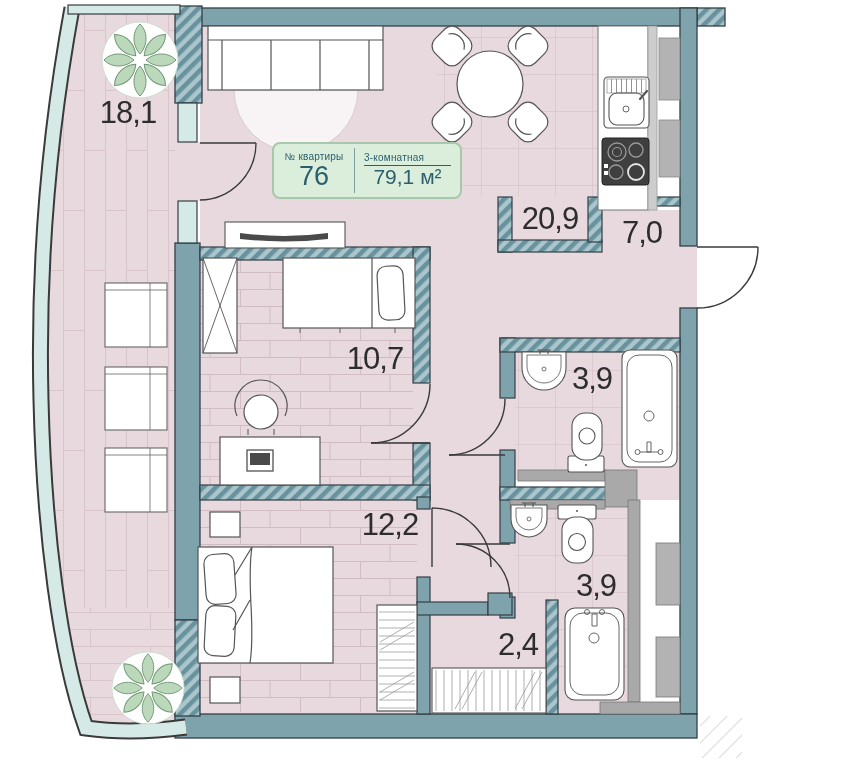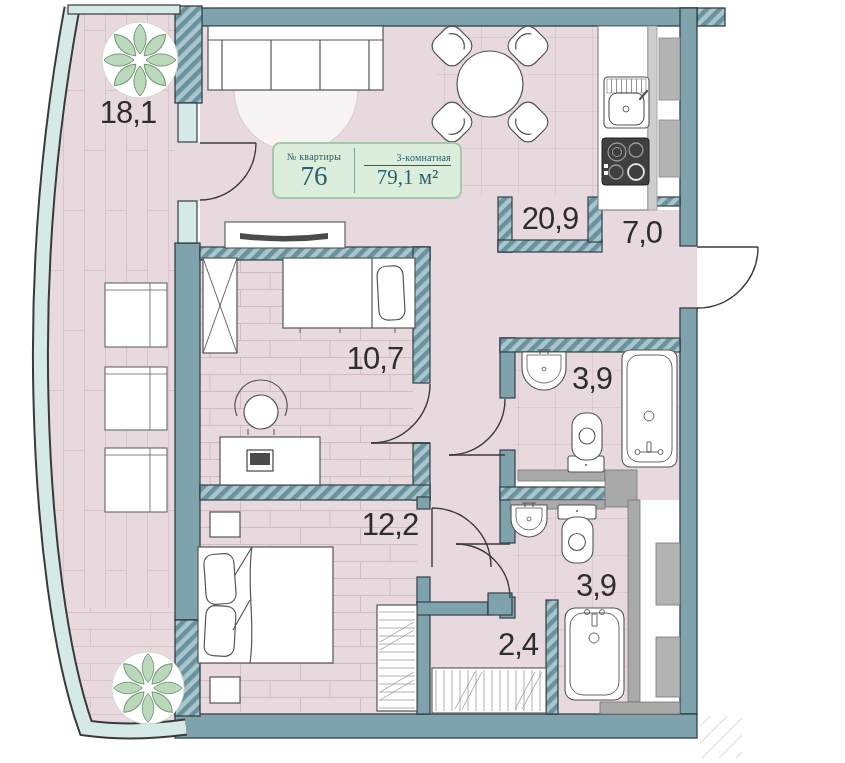--- a/index.html
+++ b/index.html
@@ -4,27 +4,27 @@
 <style>
   html,body{margin:0;padding:0;background:#fff;}
   .canvas{position:relative;width:845px;height:763px;background:#ffffff;overflow:hidden;
           font-family:"Liberation Sans", sans-serif;}
   .plan-svg{position:absolute;left:0;top:0;}
   .area-label{font-family:"Liberation Sans", sans-serif;}
   .badge{position:absolute;left:272px;top:142px;width:190px;height:57px;
          background:#dbeedb;border:2px solid #a8c8ab;border-radius:8px;
          display:flex;align-items:stretch;box-sizing:border-box;color:#2c5f6e;}
   .badge-cell{display:flex;flex-direction:column;justify-content:center;align-items:center;
-              padding:3px 2px;box-sizing:border-box;font-family:Liberation Serif, serif;}
+              padding:3px 2px;box-sizing:border-box;}
   .badge-left{flex:0 0 80px;}
   .badge-right{flex:1;}
   .badge-divider{width:1px;background:rgba(44,95,110,.55);margin:4px 0;}
   .badge-label{font-size:10px;letter-spacing:.2px;white-space:nowrap;}
   .badge-label-underline{border-bottom:1.5px solid #2c5f6e;padding-bottom:2px;margin-bottom:0;
-                         width:86%;text-align:right;}
+                         width:86%;text-align:left;}
   .badge-number{font-size:27px;line-height:1.05;}
   .badge-area{font-size:21px;line-height:1.05;white-space:nowrap;}
 </style>
 </head>
 <body>
 
 <div class="canvas">
 
 <svg class="plan-svg" width="845" height="763" viewBox="0 0 845 763">
   <defs>

